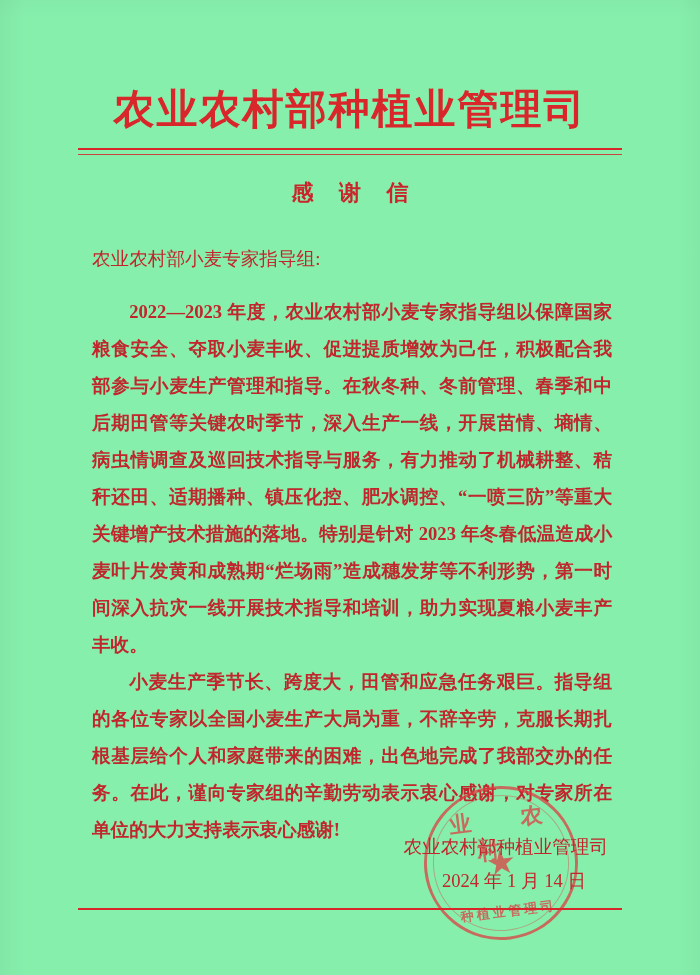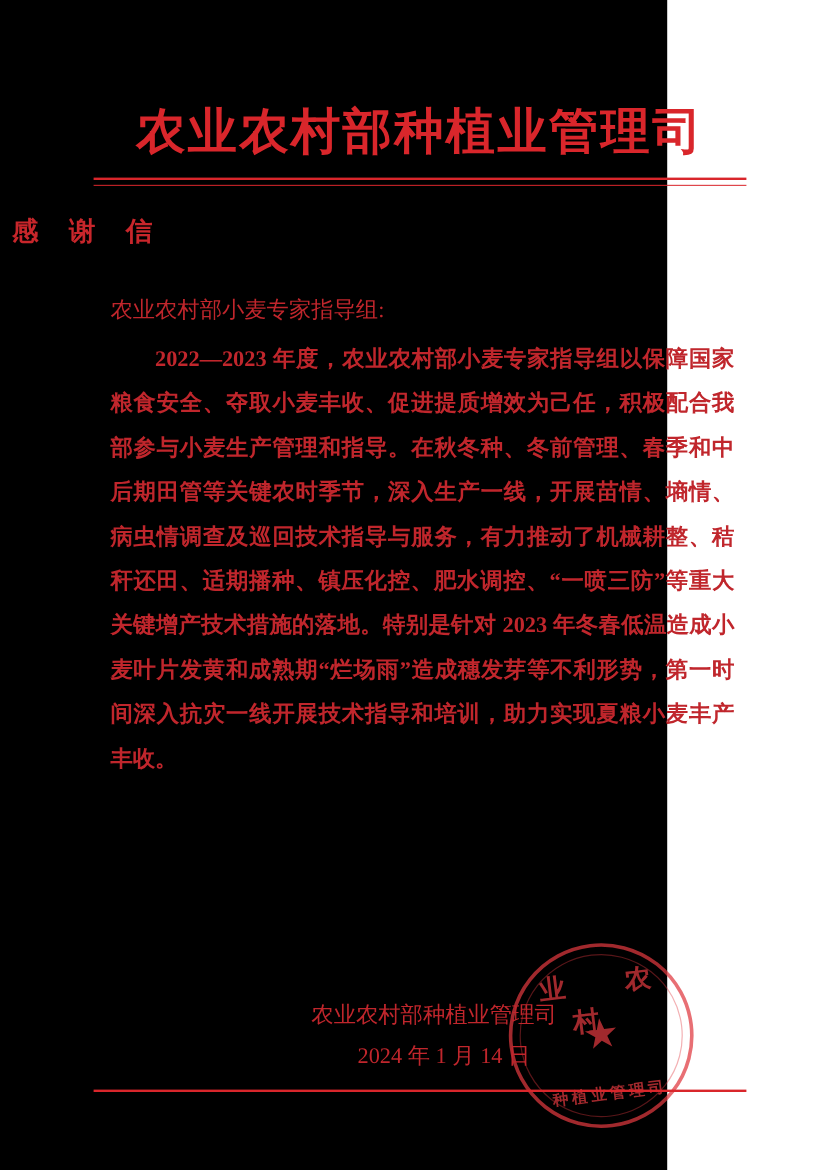--- a/index.html
+++ b/index.html
@@ -8,23 +8,23 @@
   }
   body {
     width: 700px;
     height: 975px;
     background: #ffffff;
     font-family: "Liberation Serif", "DejaVu Serif", serif;
     overflow: hidden;
   }
   .page {
     position: relative;
-    width: 556px;
+    width: 700px;
     height: 975px;
-    background: #000000;
+    background: #86efac;
     box-sizing: border-box;
   }
   
   .paper-shade {
     position: absolute;
     inset: 0;
     background:
       linear-gradient(90deg, rgba(0,0,0,0.035) 0px, rgba(0,0,0,0.0) 26px),
       linear-gradient(270deg, rgba(0,0,0,0.03) 0px, rgba(0,0,0,0.0) 22px),
       linear-gradient(180deg, rgba(0,0,0,0.02) 0px, rgba(0,0,0,0.0) 18px);
@@ -64,40 +64,41 @@
     background: #d9262b;
     top: 154px;
     opacity: 0.85;
   }
 
   .doc-title {
     position: absolute;
     top: 178px;
     left: 0;
     width: 700px;
+    text-align: center;
     font-size: 22px;
     font-weight: bold;
     letter-spacing: 10px;
     color: #c8262b;
     text-indent: 10px;
   }
 
   .body-block {
     position: absolute;
     top: 240px;
     left: 92px;
     width: 520px;
     color: #c0262c;
     font-size: 18.6px;
     line-height: 37px;
     text-align: justify;
     text-justify: inter-ideograph;
   }
   .salutation {
-    margin: 0 0 4px 0;
+    margin: 0 0 16px 0;
   }
   .para {
     margin: 0;
     text-indent: 2em;
     font-weight: bold;
   }
 
   .signature {
     position: absolute;
     right: 92px;
@@ -183,20 +184,21 @@
   </div>
 
   <div class="rule-top"></div>
   <div class="rule-top2"></div>
 
   <div class="doc-title">感 谢 信</div>
 
   <div class="body-block">
     <p class="salutation">农业农村部小麦专家指导组:</p>
     <p class="para">2022—2023 年度，农业农村部小麦专家指导组以保障国家粮食安全、夺取小麦丰收、促进提质增效为己任，积极配合我部参与小麦生产管理和指导。在秋冬种、冬前管理、春季和中后期田管等关键农时季节，深入生产一线，开展苗情、墒情、病虫情调查及巡回技术指导与服务，有力推动了机械耕整、秸秆还田、适期播种、镇压化控、肥水调控、“一喷三防”等重大关键增产技术措施的落地。特别是针对 2023 年冬春低温造成小麦叶片发黄和成熟期“烂场雨”造成穗发芽等不利形势，第一时间深入抗灾一线开展技术指导和培训，助力实现夏粮小麦丰产丰收。</p>
+    <p class="para">小麦生产季节长、跨度大，田管和应急任务艰巨。指导组的各位专家以全国小麦生产大局为重，不辞辛劳，克服长期扎根基层给个人和家庭带来的困难，出色地完成了我部交办的任务。在此，谨向专家组的辛勤劳动表示衷心感谢，对专家所在单位的大力支持表示衷心感谢!</p>
   </div>
 
   <div class="seal">
     <div class="seal-inner"></div>
     <div class="seal-top-text">业 农 村</div>
     <div class="seal-star">★</div>
     <div class="seal-bottom-text">种植业管理司</div>
   </div>
 
   <div class="signature">

